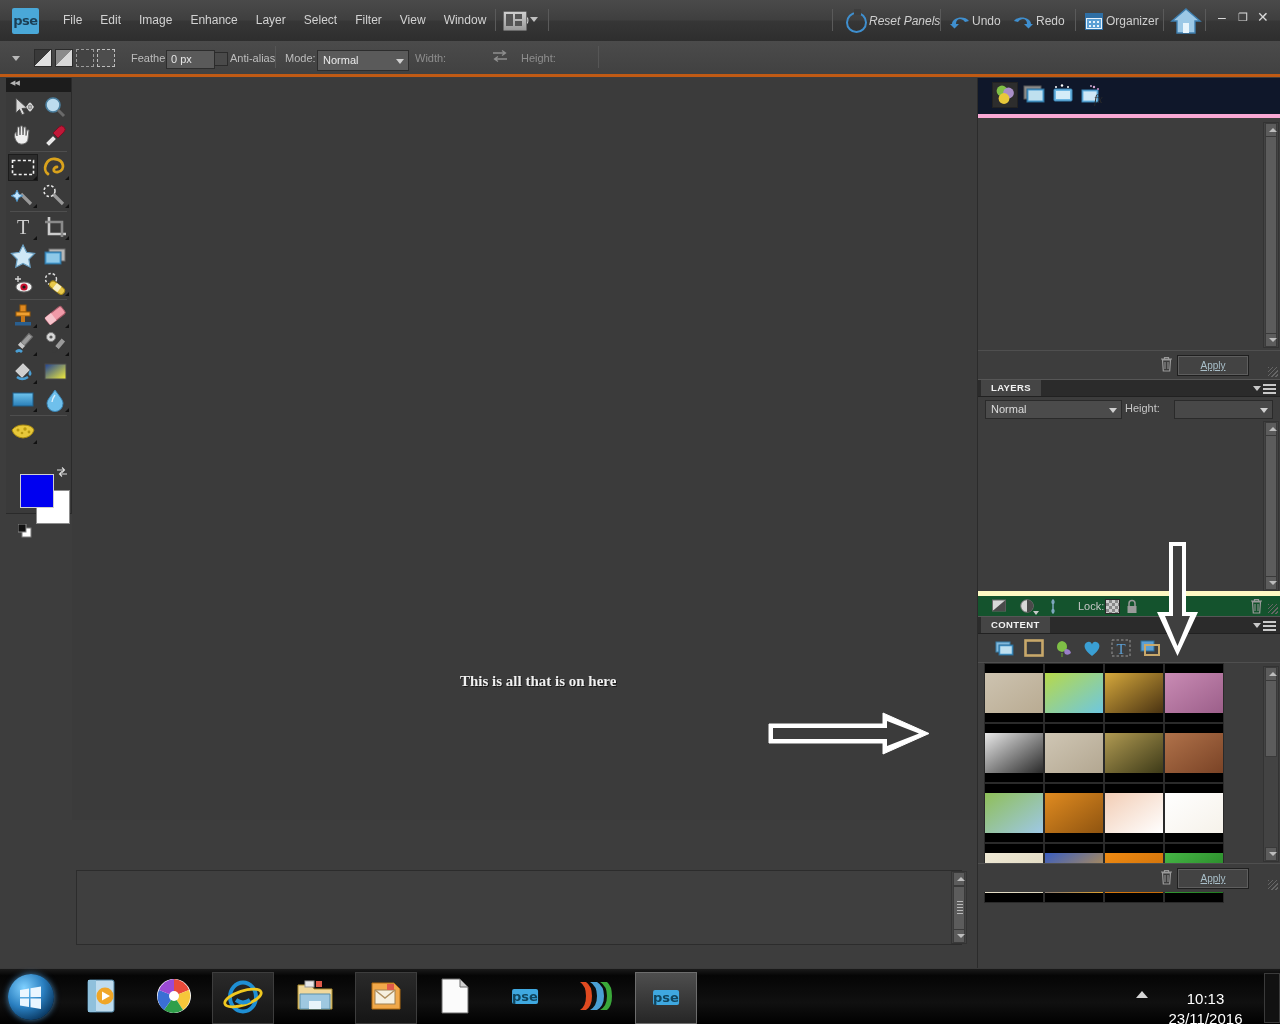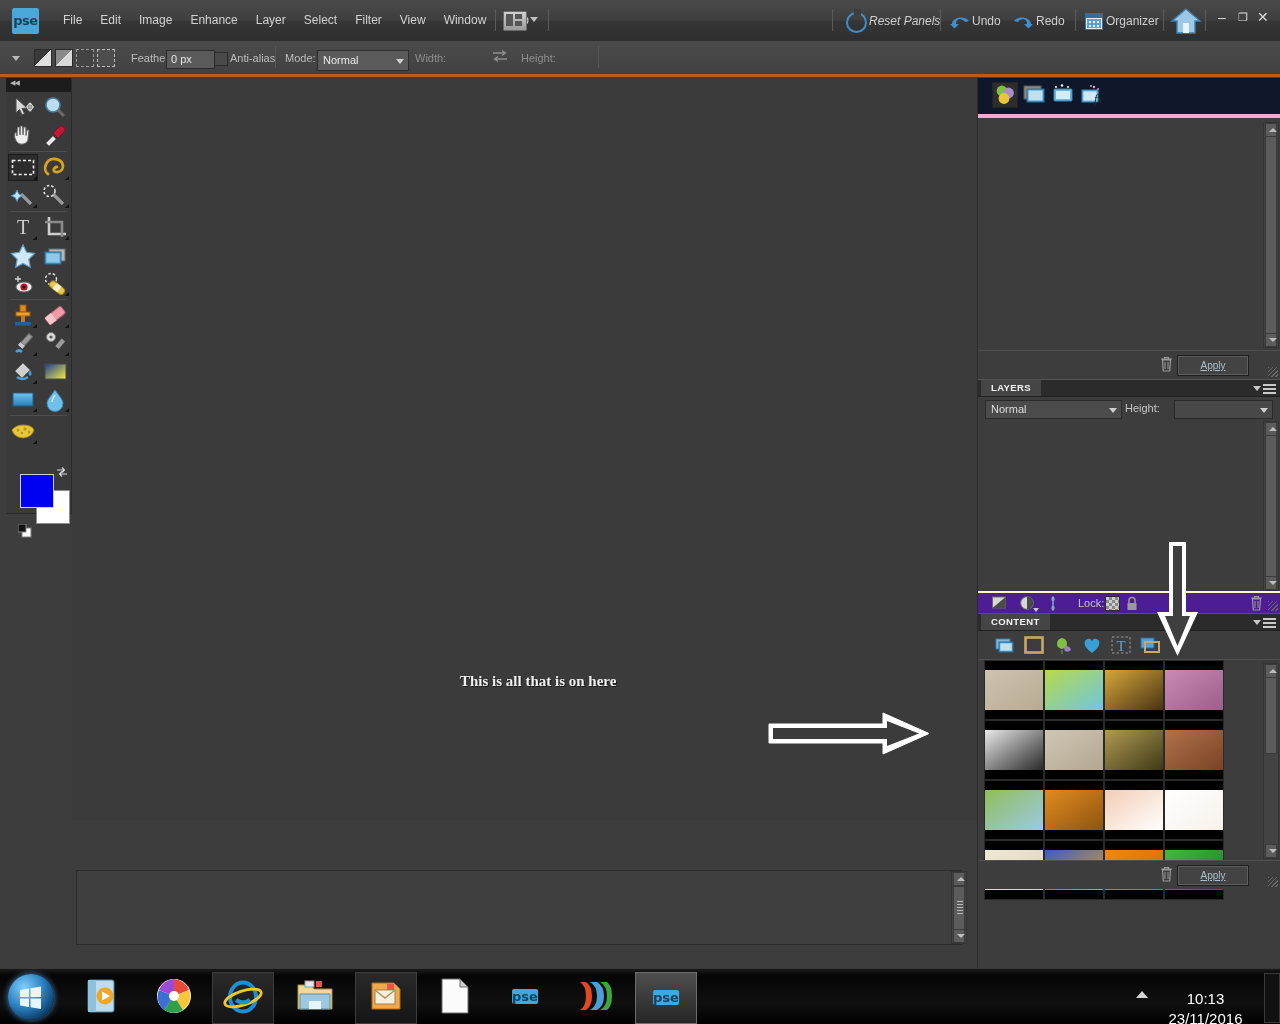--- a/index.html
+++ b/index.html
@@ -143,21 +143,21 @@
   .grip{position:absolute;right:3px;bottom:2px;width:10px;height:10px;
     background:repeating-linear-gradient(135deg,#666 0 1px,transparent 1px 3px);}
 
   .layer-top{position:relative;height:22px;background:#3d3d3d;}
   .blendsel{position:absolute;left:7px;top:3px;width:130px;height:17px;background:#4b4b4b;border:1px solid #2a2a2a;
     color:#dcdcdc;font-size:11px;line-height:17px;padding-left:5px;}
   .blendsel i,.opsel i{position:absolute;right:4px;top:7px;width:0;height:0;border-left:4px solid transparent;
     border-right:4px solid transparent;border-top:5px solid #cfcfcf;}
   .oplbl{position:absolute;left:147px;top:5px;color:#c6c6c6;font-size:11px;}
   .opsel{position:absolute;left:196px;top:3px;width:97px;height:17px;background:#484848;border:1px solid #2a2a2a;}
-  .layer-bar{position:relative;height:20px;background:#4c1d95;border-top:2px solid #fef9c3;}
+  .layer-bar{position:relative;height:20px;background:#14532d;border-top:5px solid #fef9c3;}
   .lk{position:absolute;top:3px;}
   .checker{background-image:linear-gradient(45deg,#888 25%,transparent 25%,transparent 75%,#888 75%),
     linear-gradient(45deg,#888 25%,#ccc 25%,#ccc 75%,#888 75%);background-size:6px 6px;background-position:0 0,3px 3px;}
 
   .ctl-row{position:relative;height:26px;background:#3d3d3d;}
   .cdd{position:absolute;top:4px;height:18px;background:#4b4b4b;border:1px solid #2a2a2a;color:#dcdcdc;
     font-size:11px;line-height:18px;padding-left:7px;}
   .cdd i{position:absolute;right:5px;top:7px;width:0;height:0;border-left:4px solid transparent;
     border-right:4px solid transparent;border-top:5px solid #cfcfcf;}
   .cat-row{position:relative;height:28px;background:#3d3d3d;border-bottom:1px solid #4f4f4f;}

